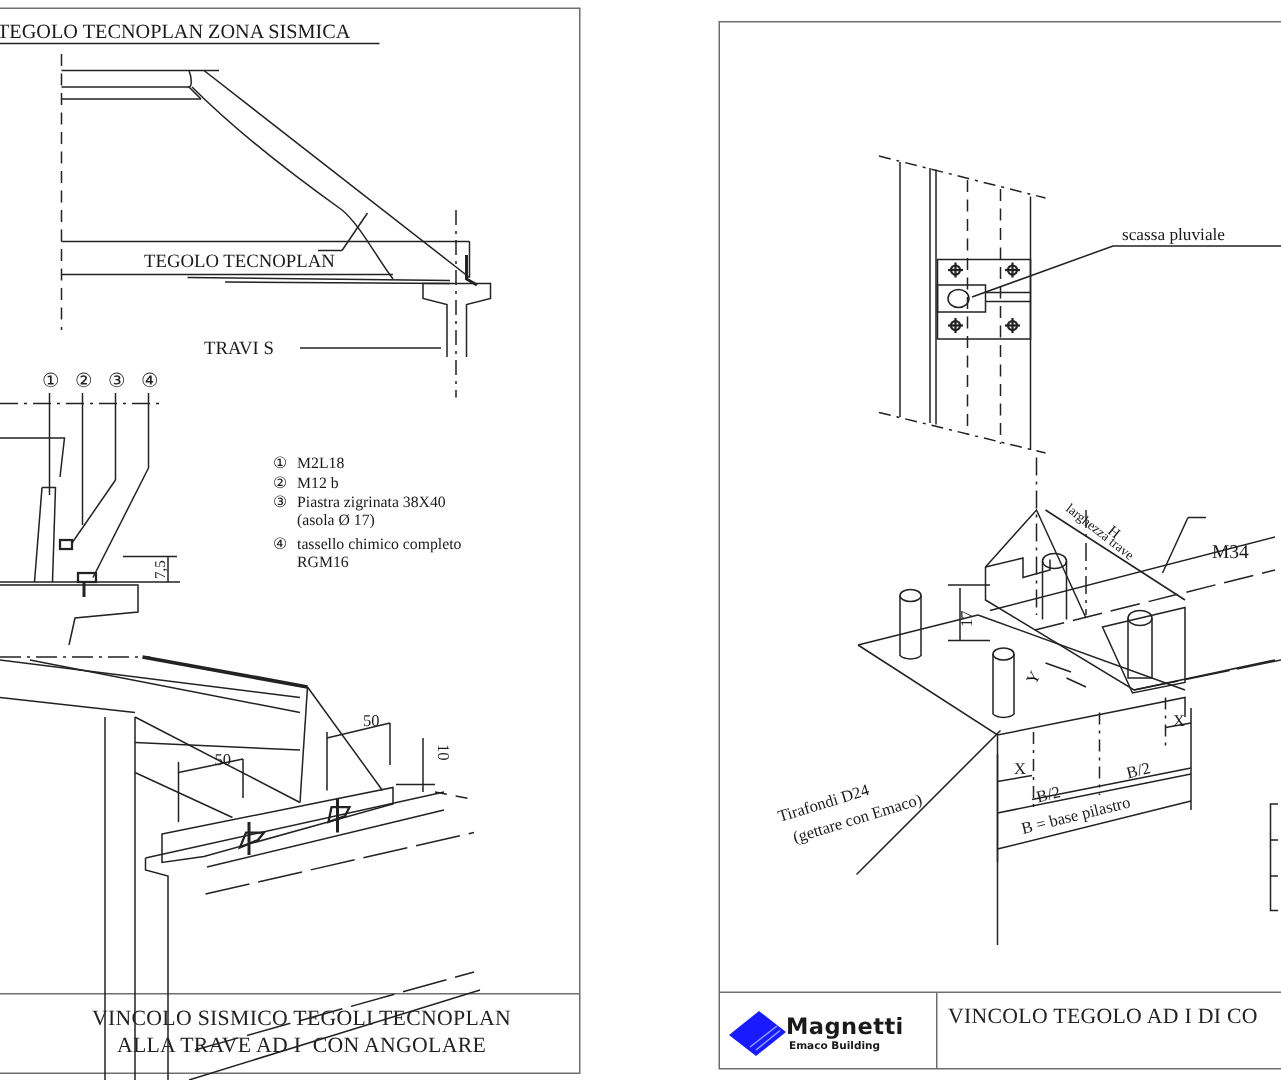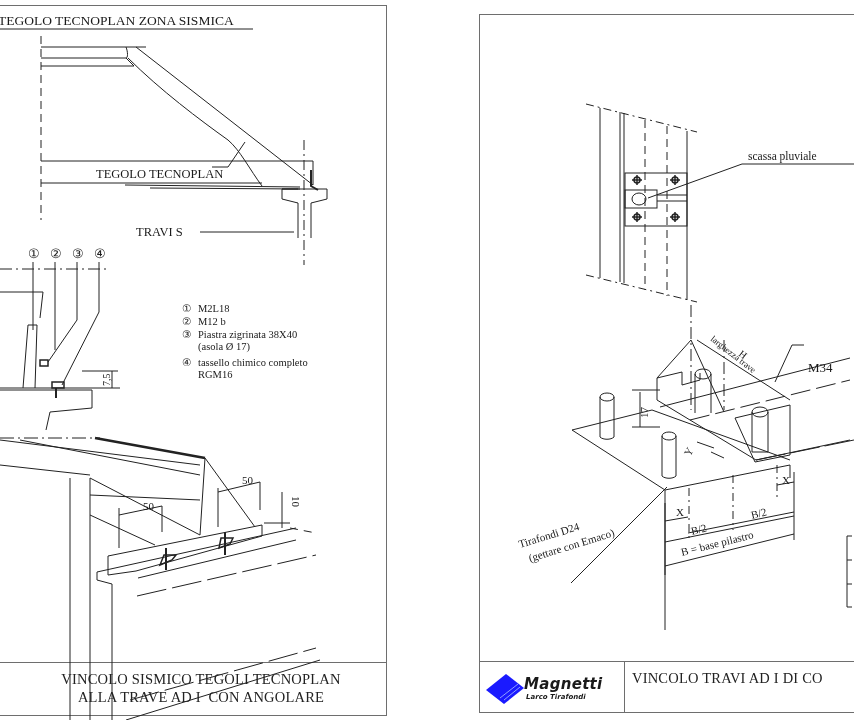--- a/index.html
+++ b/index.html
@@ -8,21 +8,21 @@
   .sheet { position:absolute; border:1.5px solid #6e6e6e; background:#fff; box-sizing:border-box; }
   #sheet-left { left:-4px; top:5px; width:391px; height:711px; }
   #sheet-right { left:479px; top:14px; width:380px; height:699px; }
   .title-block { position:absolute; left:0; right:0; bottom:0; border-top:1.5px solid #6e6e6e; }
   #sheet-left .title-block { height:52px; }
   #sheet-right .title-block { height:50px; }
   .title-text { position:absolute; font-size:14.5px; letter-spacing:0.2px; line-height:18px; color:#222; white-space:pre; }
   #left-title { left:34px; top:7px; text-align:center; width:340px; }
   #right-logo-cell { position:absolute; left:0; top:0; width:144px; height:100%; border-right:1.5px solid #6e6e6e; }
   #right-title { left:152px; top:7px; }
-  .logo-word { position:absolute; font-family:"DejaVu Sans", sans-serif; font-style:italic; font-weight:bold; }
+  .logo-word { position:absolute; font-family:"DejaVu Sans", sans-serif; font-weight:bold; }
   svg { position:absolute; left:0; top:0; overflow:visible; }
   .lbl { font-family:"Liberation Serif", serif; fill:#1a1a1a; }
 </style>
 </head>
 <body>
 
 <div class="sheet" id="sheet-left">
   <div class="title-block">
     <div class="title-text" id="left-title"><span>VINCOLO SISMICO TEGOLI TECNOPLAN</span><br><span>ALLA TRAVE AD I  CON ANGOLARE</span></div>
   </div>
@@ -30,23 +30,23 @@
 
 <div class="sheet" id="sheet-right">
   <div class="title-block">
     <div id="right-logo-cell">
       <svg width="144" height="50">
         <polygon points="6,28 26,12 44,26 24,42" fill="#1a1aff"></polygon>
         <line x1="20" y1="36" x2="38" y2="22" stroke="#8fa0ff" stroke-width="1"></line>
         <line x1="24" y1="38" x2="40" y2="25" stroke="#8fa0ff" stroke-width="1"></line>
       </svg>
       <div class="logo-word" style="left:44px;top:13px;font-size:15px;letter-spacing:0.3px;">Magnetti</div>
-      <div class="logo-word" style="left:46px;top:31px;font-size:7px;">Larco Tirafondi</div>
+      <div class="logo-word" style="left:46px;top:31px;font-size:7px;">Emaco Building</div>
     </div>
-    <div class="title-text" id="right-title"><span>VINCOLO TRAVI AD I DI CO</span><br></div>
+    <div class="title-text" id="right-title"><span>VINCOLO TEGOLO AD I DI CO</span><br></div>
   </div>
 </div>
 
 <svg width="854" height="720" stroke="#222" fill="none" stroke-width="1">
 
   <text class="lbl" x="-2" y="25" font-size="13.5" stroke="none">TEGOLO TECNOPLAN ZONA SISMICA</text>
   <line x1="0" y1="29" x2="253" y2="29" stroke-width="1"></line>
 
   <g>
     <line x1="41" y1="36" x2="41" y2="220" stroke-dasharray="8,5"></line>

